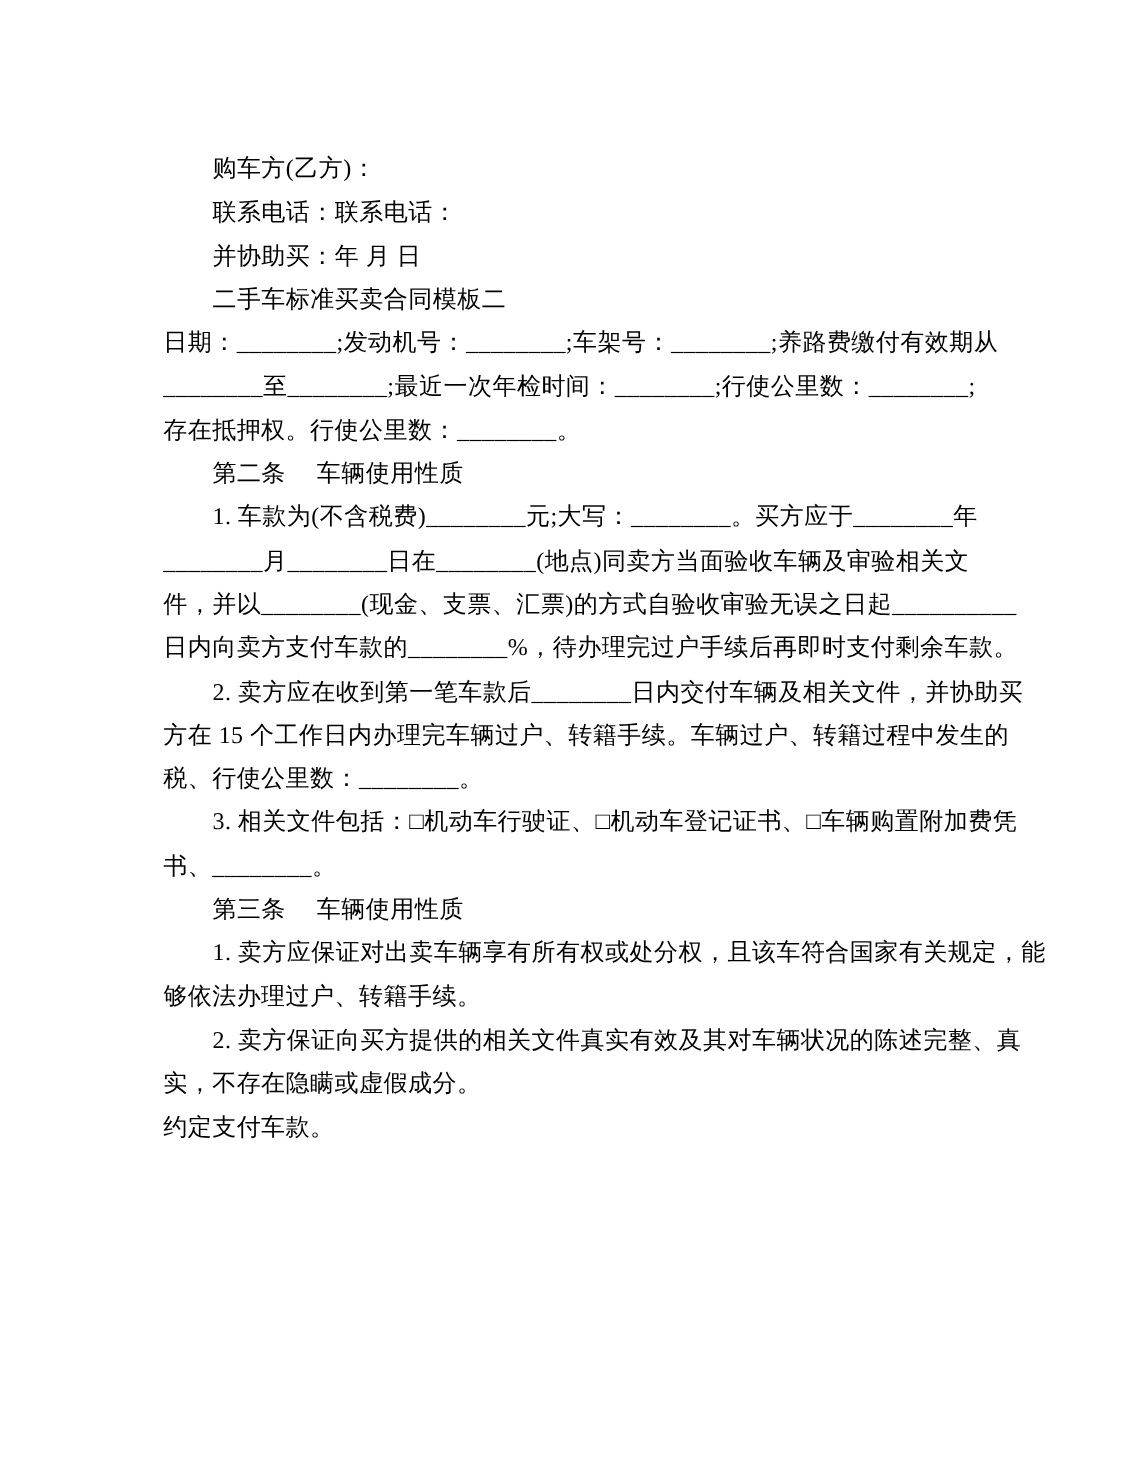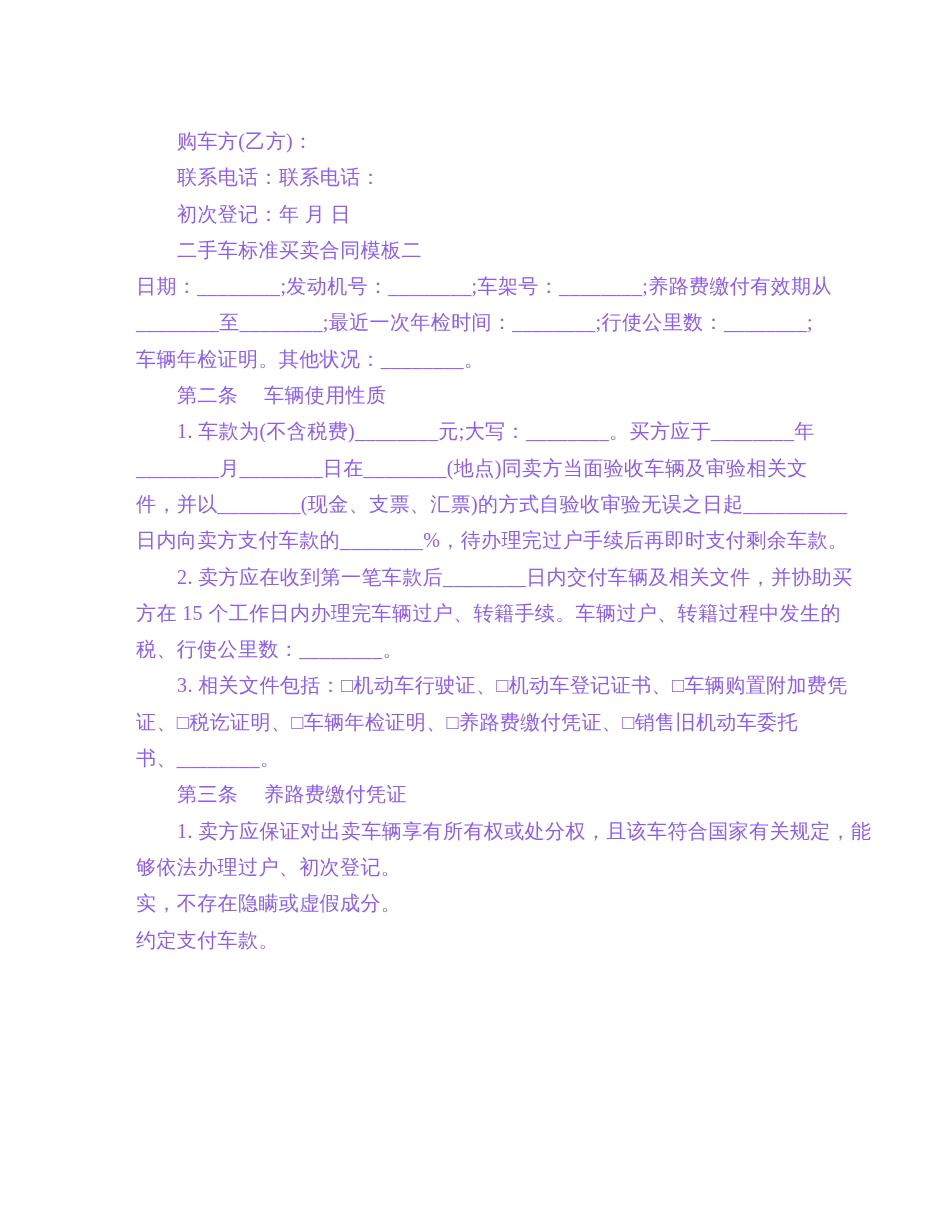--- a/index.html
+++ b/index.html
@@ -30,39 +30,39 @@
     letter-spacing: 0.4px;
     overflow: visible;
   }
   .line.first {
     padding-left: 41px;
   }
 </style>
 </head>
 <body>
 
-<div class="page" style="background: rgb(255, 255, 255); color: #8b5cf6;">
+<div class="page" style="background: rgb(255, 255, 255); color: #000000;">
   <div class="content">
       <div class="line first">购车方(乙方)：</div>
       <div class="line first">联系电话：联系电话：</div>
-      <div class="line first">初次登记：年 月 日</div>
+      <div class="line first">并协助买：年 月 日</div>
       <div class="line first">二手车标准买卖合同模板二</div>
       <div class="line">日期：________;发动机号：________;车架号：________;养路费缴付有效期从</div>
       <div class="line">________至________;最近一次年检时间：________;行使公里数：________;</div>
-      <div class="line">车辆年检证明。其他状况：________。</div>
+      <div class="line">存在抵押权。行使公里数：________。</div>
       <div class="line first">第二条　 车辆使用性质</div>
       <div class="line first">1. 车款为(不含税费)________元;大写：________。买方应于________年</div>
       <div class="line">________月________日在________(地点)同卖方当面验收车辆及审验相关文</div>
       <div class="line">件，并以________(现金、支票、汇票)的方式自验收审验无误之日起__________</div>
       <div class="line">日内向卖方支付车款的________%，待办理完过户手续后再即时支付剩余车款。</div>
       <div class="line first">2. 卖方应在收到第一笔车款后________日内交付车辆及相关文件，并协助买</div>
       <div class="line">方在 15 个工作日内办理完车辆过户、转籍手续。车辆过户、转籍过程中发生的</div>
       <div class="line">税、行使公里数：________。</div>
       <div class="line first">3. 相关文件包括：□机动车行驶证、□机动车登记证书、□车辆购置附加费凭</div>
-      <div class="line">证、□税讫证明、□车辆年检证明、□养路费缴付凭证、□销售旧机动车委托</div>
       <div class="line">书、________。</div>
-      <div class="line first">第三条　 养路费缴付凭证</div>
+      <div class="line first">第三条　 车辆使用性质</div>
       <div class="line first">1. 卖方应保证对出卖车辆享有所有权或处分权，且该车符合国家有关规定，能</div>
-      <div class="line">够依法办理过户、初次登记。</div>
+      <div class="line">够依法办理过户、转籍手续。</div>
+      <div class="line first">2. 卖方保证向买方提供的相关文件真实有效及其对车辆状况的陈述完整、真</div>
       <div class="line">实，不存在隐瞒或虚假成分。</div>
       <div class="line">约定支付车款。</div>
     </div>
 </div>
 
 </body></html>

